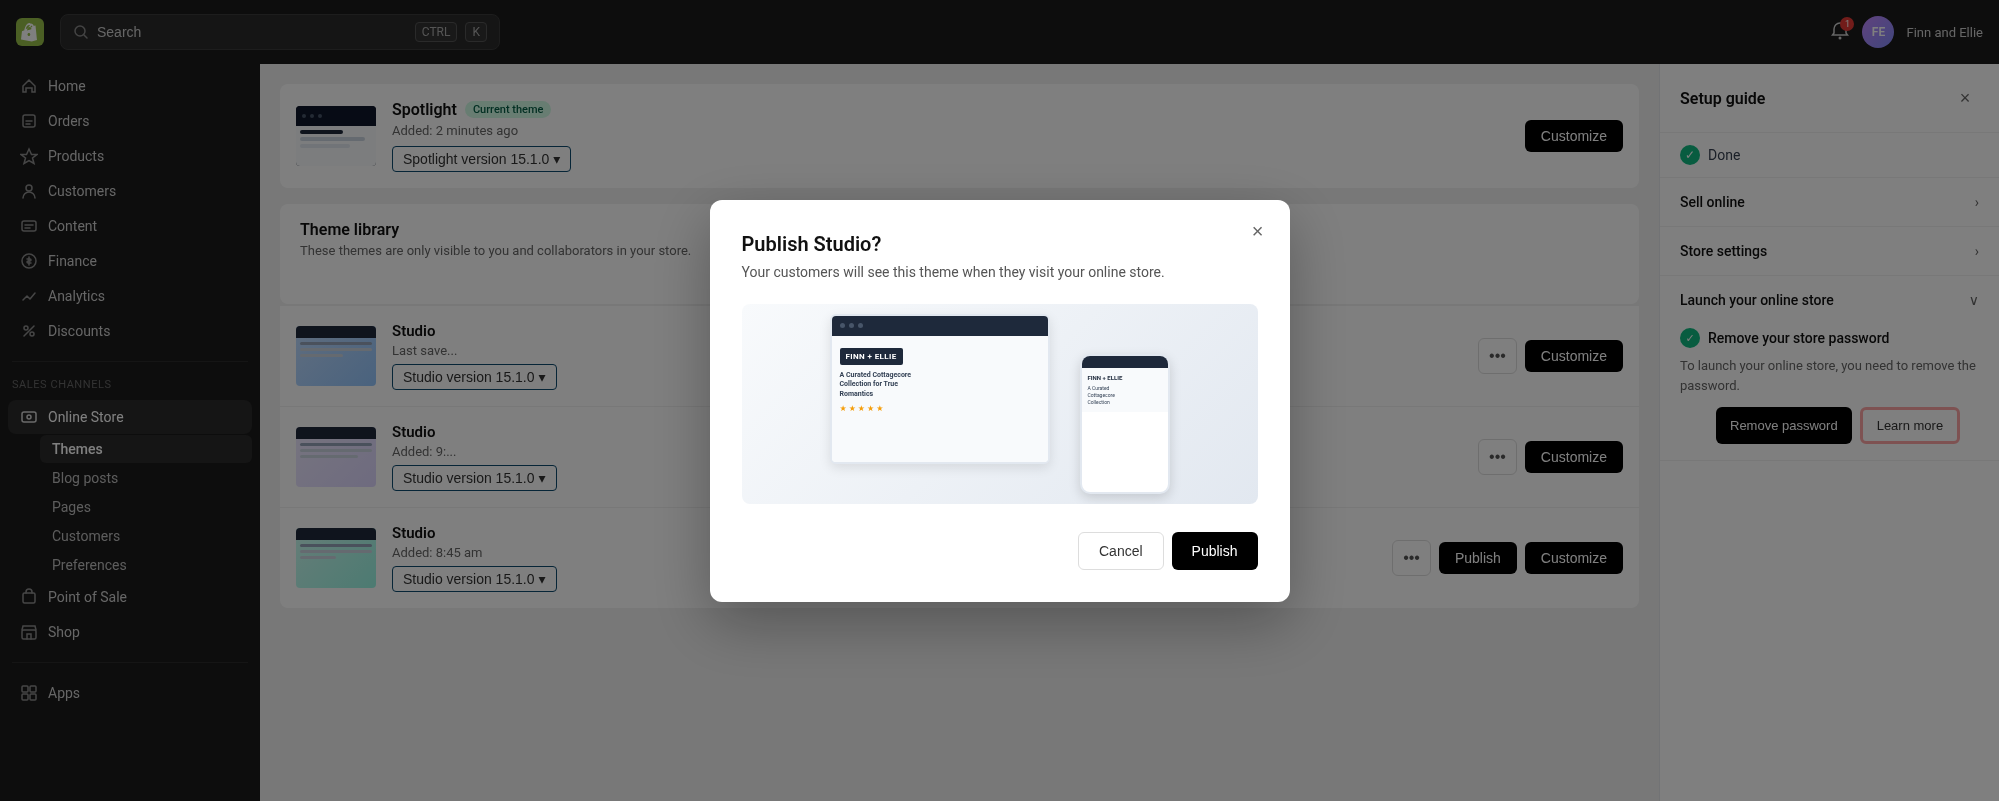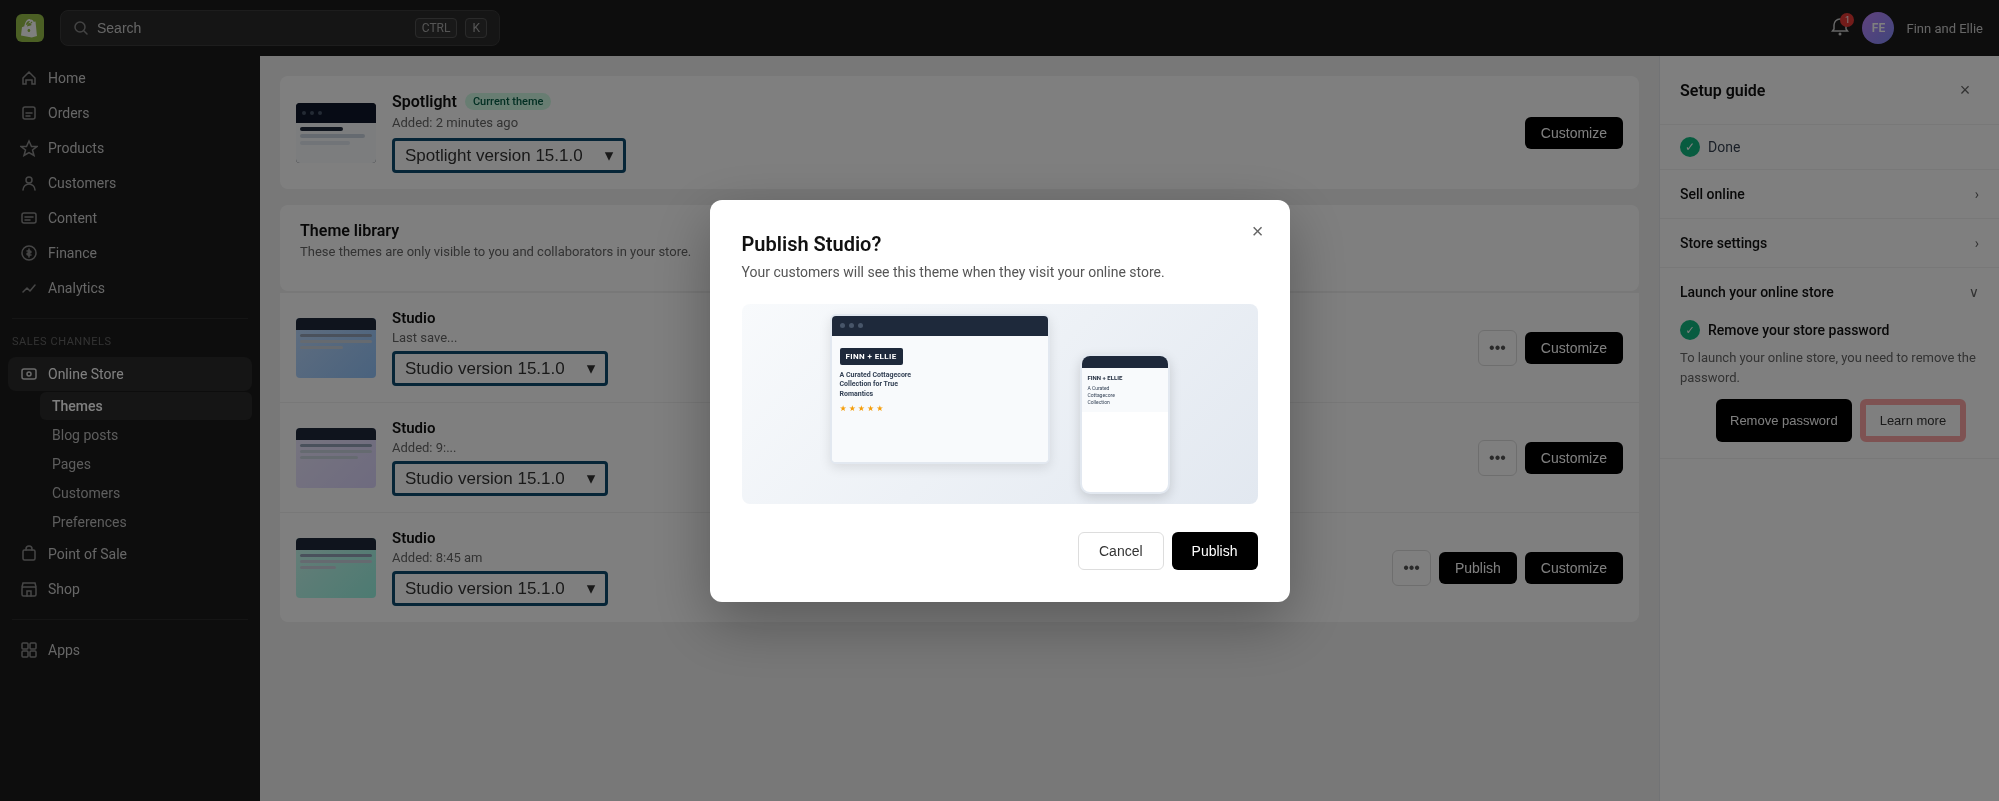--- a/index.html
+++ b/index.html
@@ -8,21 +8,21 @@
       background: #f1f1f1;
       width: 1999px;
       height: 801px;
       overflow: hidden;
       display: flex;
       flex-direction: column;
     }
 
     
     .topbar {
-      height: 56px;
+      height: 64px;
       background: #1a1a1a;
       display: flex;
       align-items: center;
       padding: 0 16px;
       gap: 16px;
       flex-shrink: 0;
       z-index: 100;
     }
     .topbar-logo {
       display: flex;
@@ -177,29 +177,29 @@
       padding: 2px 8px;
       border-radius: 20px;
     }
     .theme-meta {
       font-size: 13px;
       color: #666;
       margin-top: 4px;
     }
     .theme-version-btn {
       background: transparent;
-      border: 3px solid #0c4a6e;
+      border: 1px solid #0c4a6e;
       border-radius: 4px;
       padding: 4px 10px;
-      font-size: 17px;
+      font-size: 14px;
       cursor: pointer;
       color: #333;
       display: flex;
       align-items: center;
-      gap: 22px;
+      gap: 4px;
     }
     .btn-customize {
       background: #000;
       color: white;
       border: none;
       border-radius: 6px;
       padding: 8px 16px;
       font-size: 14px;
       cursor: pointer;
       font-weight: 500;
@@ -215,21 +215,21 @@
     }
     .section-heading {
       font-size: 16px;
       font-weight: 600;
       color: #111;
       margin-bottom: 4px;
     }
     .section-sub {
       font-size: 13px;
       color: #666;
-      margin-bottom: 16px;
+      margin-bottom: 30px;
     }
     .theme-library-header {
       background: white;
       border-radius: 8px;
       padding: 16px 20px;
       margin-bottom: 2px;
       display: flex;
       justify-content: space-between;
       align-items: flex-start;
     }
@@ -393,21 +393,21 @@
       border: none;
       border-radius: 6px;
       padding: 8px 14px;
       font-size: 13px;
       cursor: pointer;
       font-weight: 500;
     }
     .btn-learn-more {
       background: white;
       color: #333;
-      border: 6px solid #fca5a5;
+      border: 3px solid #fca5a5;
       border-radius: 6px;
       padding: 8px 14px;
       font-size: 13px;
       cursor: pointer;
     }
 
     
     .modal-overlay {
       position: fixed;
       top: 0; left: 0; right: 0; bottom: 0;
@@ -714,20 +714,28 @@
             <path d="M9 5v8M7 7h3a1 1 0 010 2H8a1 1 0 000 2h3" stroke="#aaa" stroke-width="1.5" stroke-linecap="round"></path>
           </svg>
         <span>Finance</span>
       </div>
       <div class="sidebar-item">
         <svg class="icon" viewBox="0 0 18 18" fill="none">
             <path d="M3 13l4-4 3 3 5-6" stroke="#aaa" stroke-width="1.5" stroke-linecap="round" stroke-linejoin="round"></path>
           </svg>
         <span>Analytics</span>
       </div>
+      <div class="sidebar-item">
+        <svg class="icon" viewBox="0 0 18 18" fill="none">
+            <circle cx="6" cy="6" r="2" stroke="#aaa" stroke-width="1.5"></circle>
+            <circle cx="12" cy="12" r="2" stroke="#aaa" stroke-width="1.5"></circle>
+            <path d="M4 14L14 4" stroke="#aaa" stroke-width="1.5" stroke-linecap="round"></path>
+          </svg>
+        <span>Discounts</span>
+      </div>
     </div>
 
     <div class="sidebar-divider"></div>
 
     <div class="sidebar-section-label">Sales channels</div>
 
     <div class="sidebar-section">
       <div class="sidebar-item active">
         <svg class="icon" viewBox="0 0 18 18" fill="none">
             <rect x="2" y="4" width="14" height="10" rx="2" stroke="#fff" stroke-width="1.5"></rect>

